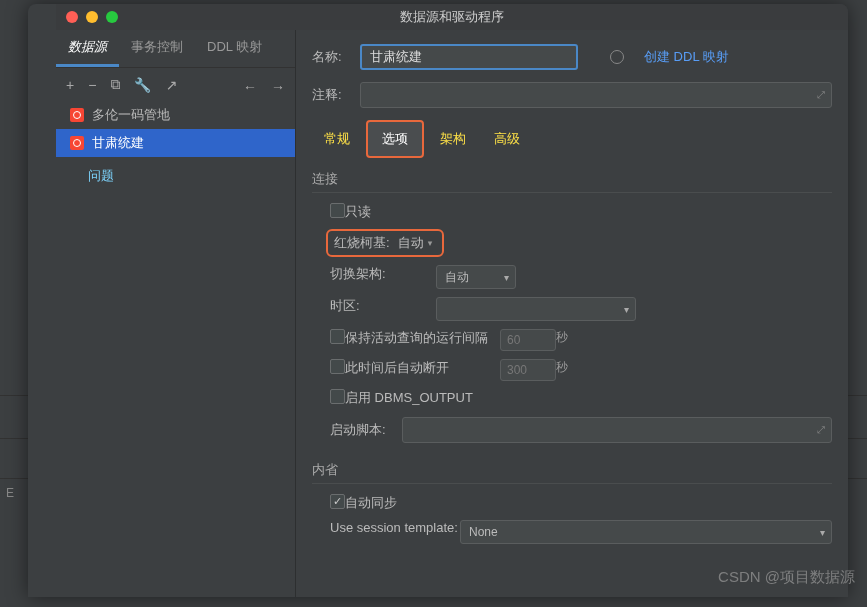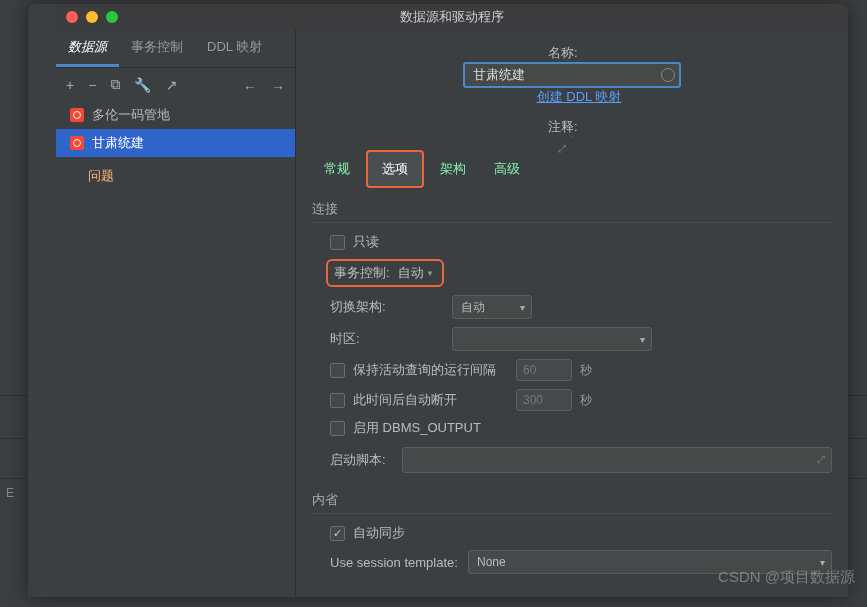--- a/index.html
+++ b/index.html
@@ -17,36 +17,36 @@
     .stab { padding: 8px 12px; color: #999; font-size: 13px; cursor: pointer; }
     .stab.active { color: #fff; border-bottom: 3px solid #4a88c7; font-style: italic; }
     .toolbar { display: flex; align-items: center; gap: 14px; padding: 8px 10px; color: #aaa; font-size: 14px; }
     .toolbar .spacer { flex: 1; }
     .toolbar span { cursor: pointer; }
     .section-label { padding: 6px 10px; color: #aaa; font-size: 13px; }
     .tree-item { display: flex; align-items: center; gap: 8px; padding: 5px 14px; font-size: 13px; cursor: pointer; }
     .tree-item.selected { background: #2f65ca; color: #fff; }
     .db-icon { width: 14px; height: 14px; border-radius: 2px; background: #f74634; position: relative; flex-shrink: 0; }
     .db-icon::after { content: ""; position: absolute; left: 3px; top: 3px; width: 8px; height: 8px; border: 1.5px solid #fff; border-radius: 50%; box-sizing: border-box; }
-    .issues { padding: 10px 32px; color: #fdba74; font-size: 13px; }
+    .issues { padding: 10px 32px; color: #7dd3fc; font-size: 13px; }
     .main { flex: 1; overflow-y: auto; padding: 14px 16px; }
-    .row { display: flex; align-items: center; margin-bottom: 12px; flex-direction: column; }
+    .row { display: flex; align-items: center; margin-bottom: 12px; }
     .lbl { width: 48px; color: #bbb; font-size: 13px; text-align: left; }
     .name-input { flex: 1; height: 26px; background: #45494a; border: 2px solid #4a88c7; border-radius: 3px; color: #ddd; padding: 0 30px 0 8px; font-size: 13px; position: relative; }
     .input-wrap { flex: 1; position: relative; max-width: 270px; }
     .clr-btn { position: absolute; right: 6px; top: 50%; transform: translateY(-50%); width: 14px; height: 14px; border: 1.5px solid #888; border-radius: 50%; }
-    .link { color: #589df6; margin-left: 14px; font-size: 13px; cursor: pointer; white-space: nowrap; text-decoration: underline; }
+    .link { color: #589df6; margin-left: 14px; font-size: 13px; cursor: pointer; white-space: nowrap; }
     .comment-input { flex: 1; height: 26px; background: #45494a; border: 1px solid #5a5d5e; border-radius: 3px; position: relative; }
     .expand-ic { position: absolute; right: 6px; top: 6px; color: #888; font-size: 10px; }
     .mtabs { display: flex; gap: 4px; margin: 10px 0 12px 0; align-items: center; }
-    .mtab { padding: 6px 12px; color: #86efac; font-size: 13px; cursor: pointer; border-radius: 3px; }
+    .mtab { padding: 6px 12px; color: #fde047; font-size: 13px; cursor: pointer; border-radius: 3px; }
     .mtab.highlight { border: 2.5px solid #e8683c; background: #4a4d4f; color: #fff; border-radius: 4px; padding: 8px 14px; }
     .section-h { color: #aaa; font-size: 13px; margin: 10px 0 4px 0; }
     .divider { border: none; border-top: 1px solid #4a4d4e; margin: 2px 0 10px 0; }
-    .field-row { display: flex; align-items: center; margin: 8px 0 8px 18px; gap: 8px; }
+    .field-row { display: flex; align-items: flex-start; margin: 8px 0 8px 18px; }
     .checkbox { width: 15px; height: 15px; border: 1px solid #6a6d6e; border-radius: 2px; background: #43494a; display: inline-flex; align-items: center; justify-content: center; font-size: 11px; color: #ccc; cursor: pointer; }
     .checkbox.checked::after { content: "✓"; }
     .flabel { color: #bbb; font-size: 13px; min-width: 90px; }
     .highlight-box { border: 2.5px solid #e8683c; border-radius: 6px; padding: 3px 10px 3px 6px; display: inline-flex; align-items: center; gap: 8px; margin-left: 14px; }
     .dd-inline { color: #bbb; font-size: 13px; display: inline-flex; align-items: center; gap: 4px; cursor: pointer; }
     .select { height: 24px; background: #45494a; border: 1px solid #5a5d5e; border-radius: 3px; padding: 0 22px 0 8px; color: #bbb; font-size: 12px; display: inline-flex; align-items: center; position: relative; cursor: pointer; min-width: 80px; }
     .select::after { content: "▾"; position: absolute; right: 6px; color: #aaa; font-size: 10px; }
     .select.wide { min-width: 200px; }
     .select.full { width: 100%; }
     .num-input { width: 56px; height: 22px; background: #45494a; border: 1px solid #5a5d5e; border-radius: 3px; padding: 0 6px; color: #777; font-size: 12px; }
@@ -132,21 +132,21 @@
 
       <div class="section-h">连接</div>
       <hr class="divider">
 
       <div class="field-row">
         <span class="checkbox"></span>
         <span class="flabel">只读</span>
       </div>
 
       <div class="highlight-box">
-        <span class="flabel" style="min-width:auto">事务控制:</span>
+        <span class="flabel" style="min-width:auto">红烧柯基:</span>
         <span class="dd-inline">
           <span>自动</span>
           <span class="caret">▾</span>
         </span>
       </div>
 
       <div class="field-row">
         <span class="flabel">切换架构:</span>
         <div style="width:16px"></div>
         <span class="select">自动</span>

